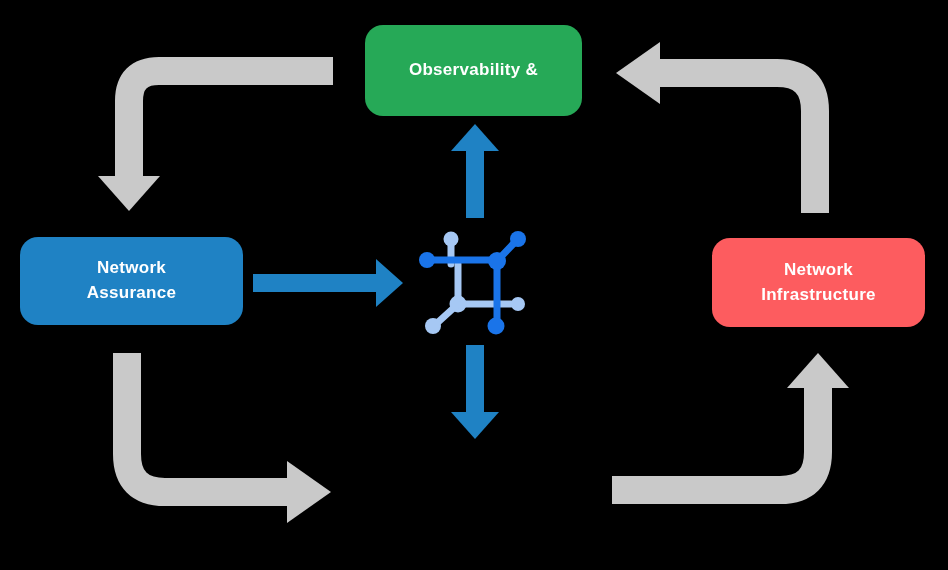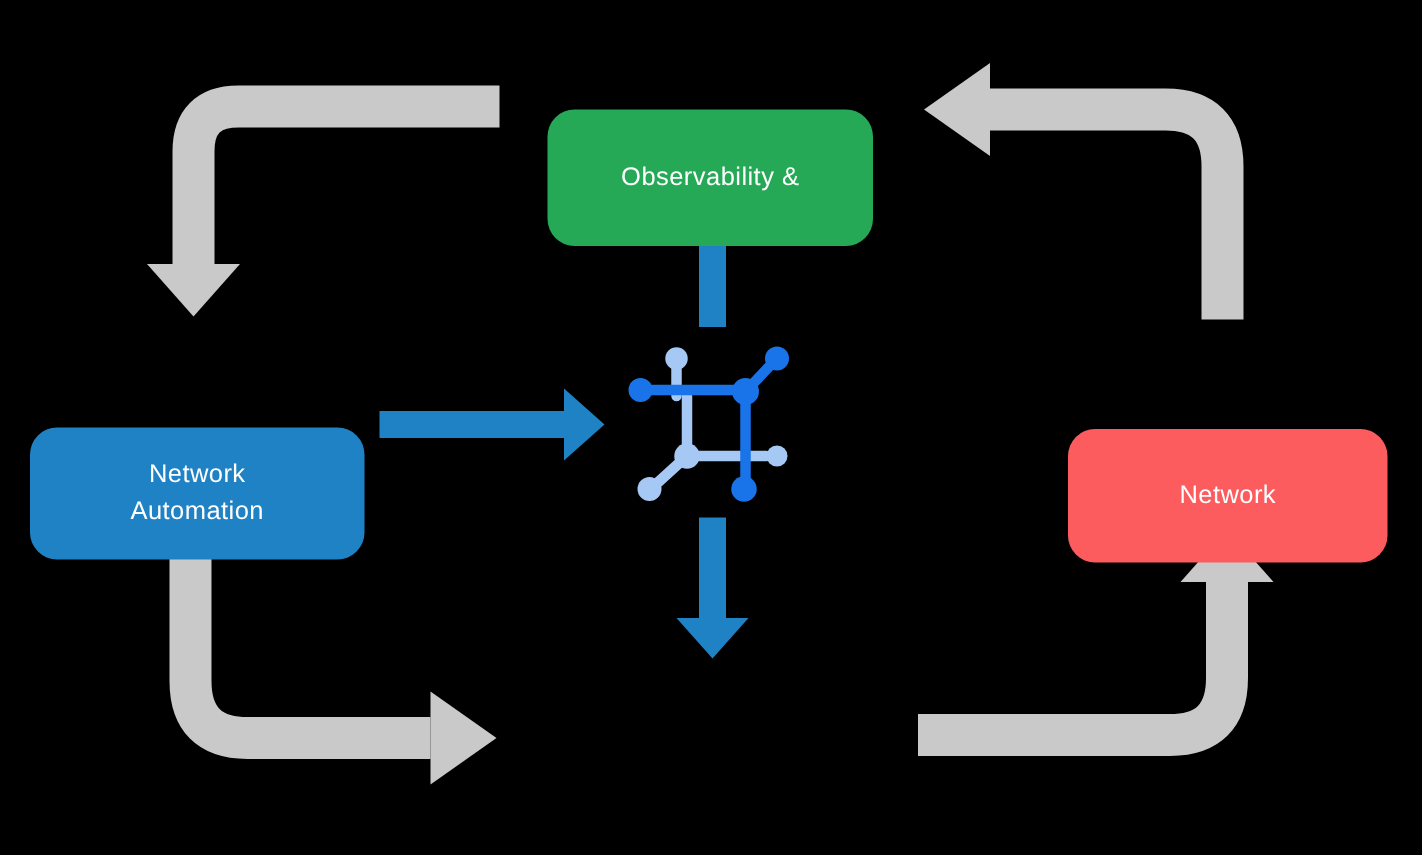--- a/index.html
+++ b/index.html
@@ -2,22 +2,22 @@
 <html><head>
 <meta charset="utf-8">
 <style>
   html,body{margin:0;padding:0;}
   body{background:#000;width:948px;height:570px;overflow:hidden;
        font-family:"Liberation Sans", sans-serif;}
   .canvas{position:relative;width:948px;height:570px;background:#000;}
   .arrow-layer{position:absolute;left:0;top:0;pointer-events:none;}
   .node{
     position:absolute;display:flex;flex-direction:column;align-items:center;justify-content:center;
-    border-radius:18px;color:#fff;font-size:17px;font-weight:400;line-height:1.45;
-    letter-spacing:.3px;text-align:center;margin-top:48px;
+    border-radius:18px;color:#fff;font-size:17px;font-weight:700;line-height:1.45;
+    letter-spacing:.3px;text-align:center;
   }
   .node-observability{left:365px;top:25px;width:217px;height:91px;background:#26a957;}
   .node-operations{left:20px;top:237px;width:223px;height:88px;background:#1f82c4;}
   .node-infrastructure{left:712px;top:238px;width:213px;height:89px;background:#fd5c5f;}
   .node-automation{left:365px;top:450px;width:218px;height:88px;background:#fdbd13;}
   .center-icon{position:absolute;left:415px;top:218px;width:130px;height:130px;}
 </style>
 </head>
 <body>
 
@@ -60,25 +60,26 @@
       <polygon points="451,412 499,412 475,439" fill="#1f82c4"></polygon>
     </g>
   </svg>
 
   <div class="node node-observability" style="background: rgb(38, 169, 87); color: rgb(255, 255, 255);">
     <span>Observability &amp;</span>
   </div>
 
   <div class="node node-operations" style="background: rgb(31, 130, 196); color: rgb(255, 255, 255);">
     <span>Network</span>
-    <span>Automation</span>
+    <span>Assurance</span>
   </div>
 
   <div class="node node-infrastructure" style="background: rgb(253, 92, 95); color: rgb(255, 255, 255);">
     <span>Network</span>
+    <span>Infrastructure</span>
   </div>
 
 
   <svg class="center-icon" viewBox="0 0 130 130">
 
     <g stroke="#a6c8f4" fill="#a6c8f4" stroke-width="7" stroke-linecap="round">
       <path d="M36,24 V46" fill="none"></path>
       <circle cx="36" cy="21" r="7.5" stroke="none"></circle>
       <path d="M43,46 V86" fill="none"></path>
       <path d="M43,86 H96" fill="none"></path>

